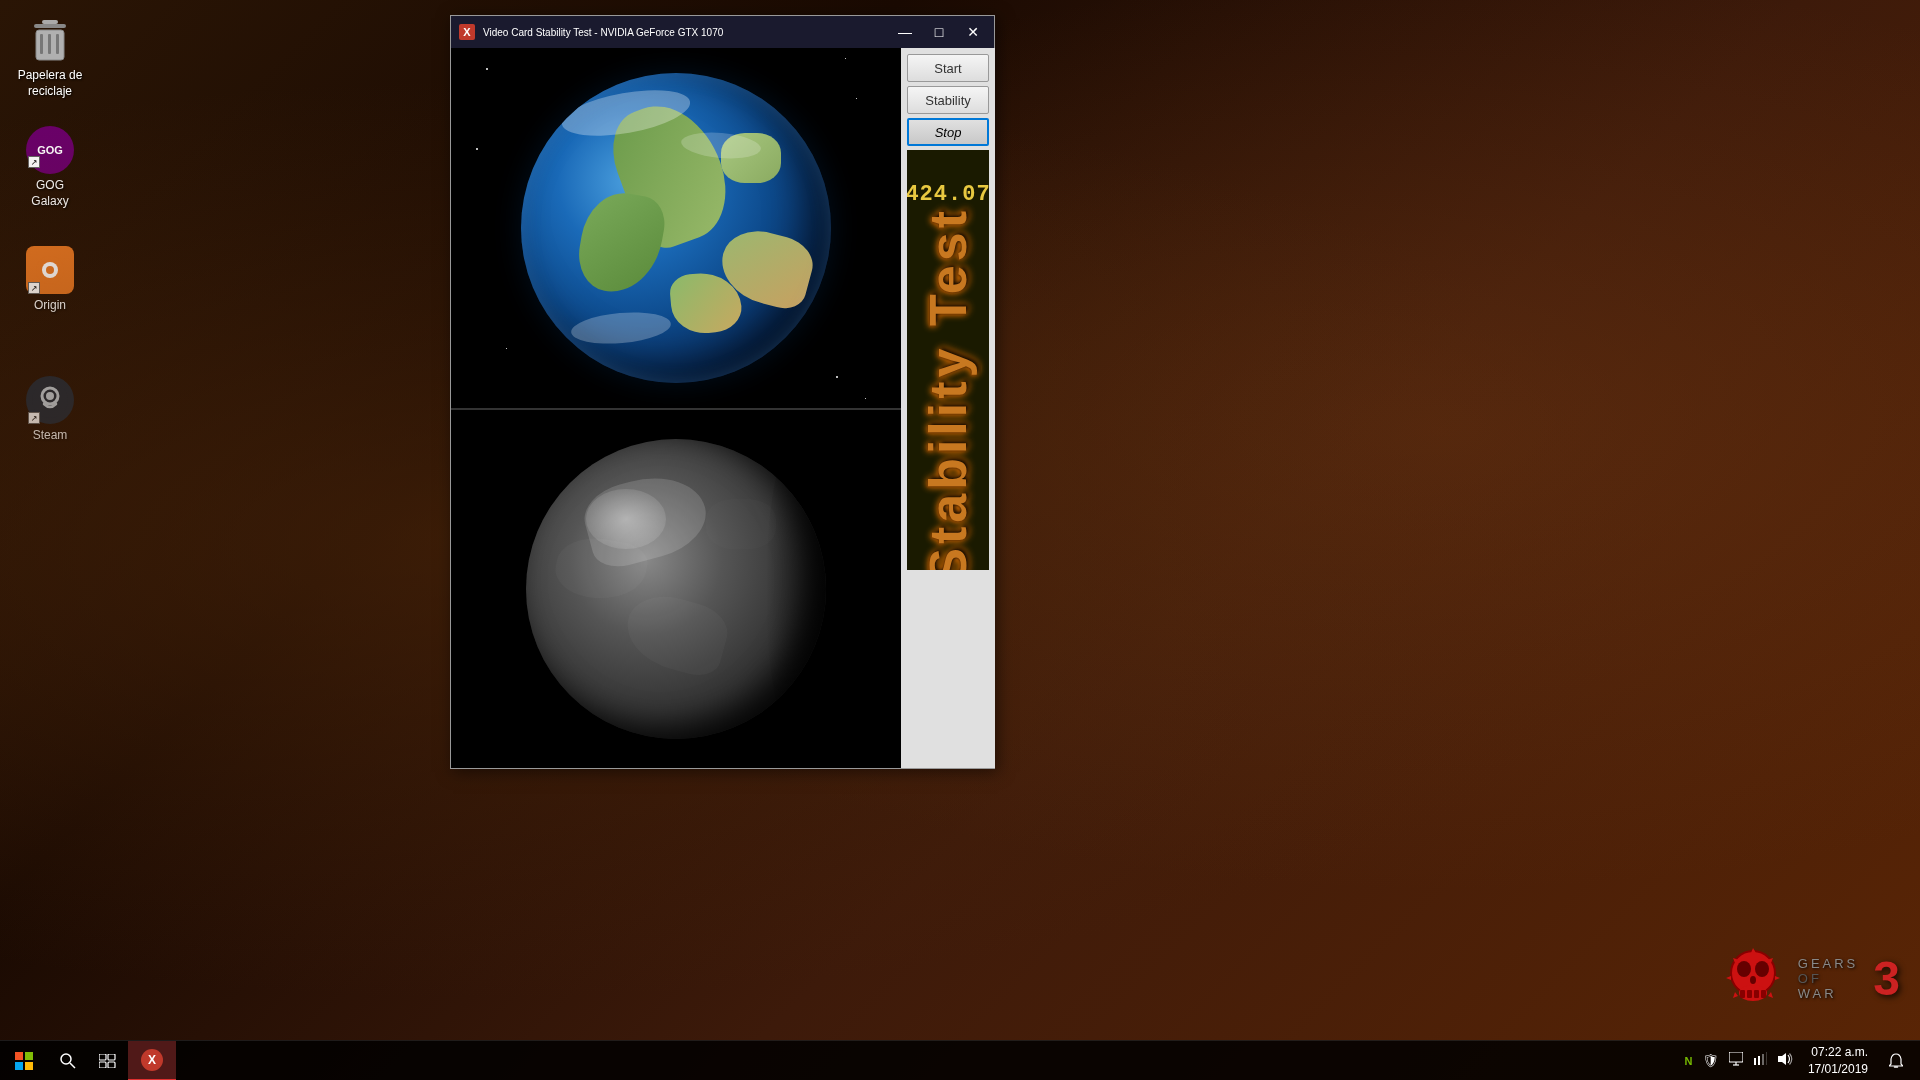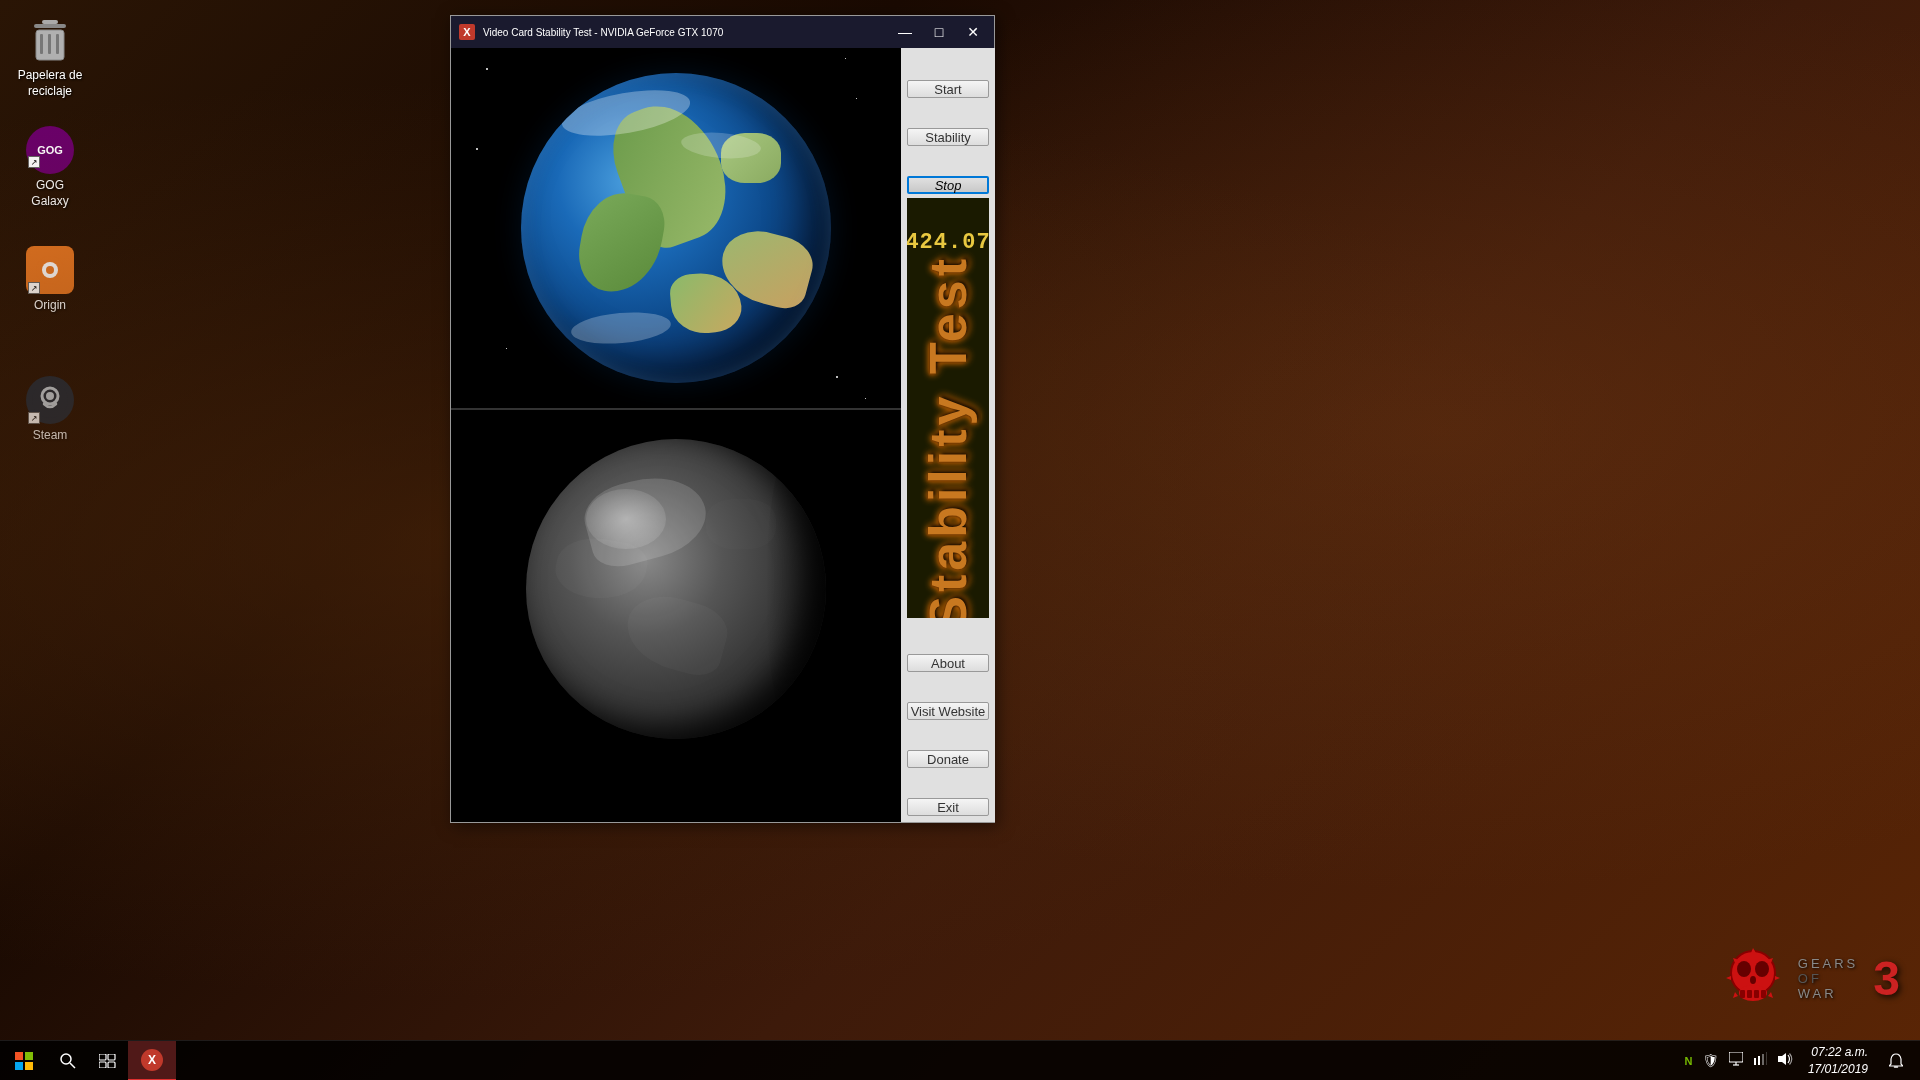--- a/index.html
+++ b/index.html
@@ -117,21 +117,20 @@
       cursor: pointer;
     }
 
     #clock {
       color: white;
       font-size: 12px;
       text-align: right;
       padding: 0 8px;
       line-height: 1.4;
       cursor: pointer;
-      font-style: italic;
     }
 
     #notification-button {
       width: 32px;
       height: 40px;
       display: flex;
       align-items: center;
       justify-content: center;
       cursor: pointer;
       color: white;
@@ -336,32 +335,31 @@
       display: flex;
       flex-direction: column;
       background: #e0e0e0;
       padding: 6px;
       gap: 4px;
       align-items: center;
     }
 
     .ctrl-button {
       width: 82px;
-      height: 18px;
+      height: 28px;
       background: linear-gradient(to bottom, #f5f5f5, #ddd);
       border: 1px solid #999;
       border-radius: 2px;
       cursor: pointer;
       font-size: 13px;
       color: #333;
       display: flex;
       align-items: center;
       justify-content: center;
       text-align: center;
-      margin-top: 26px;
     }
 
     .ctrl-button.active-stop {
       background: linear-gradient(to bottom, #e0e0e0, #c8c8c8);
       border-color: #0078d7;
       border-width: 2px;
       color: #000;
       font-style: italic;
     }
 
@@ -568,26 +566,20 @@
 
       <button class="ctrl-button active-stop">Stop</button>
 
       <div id="score-display">
         <div id="score-number">424.07</div>
         <div id="stability-text-container">
           <div id="stability-text-vertical">Stability Test</div>
         </div>
       </div>
 
-      <div id="bottom-buttons">
-        <button class="ctrl-button">About</button>
-        <button class="ctrl-button">Visit Website</button>
-        <button class="ctrl-button">Donate</button>
-        <button class="ctrl-button">Exit</button>
-      </div>
     </div>
   </div>
 </div>
 
 <div id="gow-area">
   <div class="gow-logo">
 
     <svg width="70" height="70" viewBox="0 0 70 70">
       <circle cx="35" cy="30" r="22" fill="#cc1111" stroke="#880000" stroke-width="2"></circle>
       <ellipse cx="35" cy="50" rx="14" ry="8" fill="#cc1111"></ellipse>

